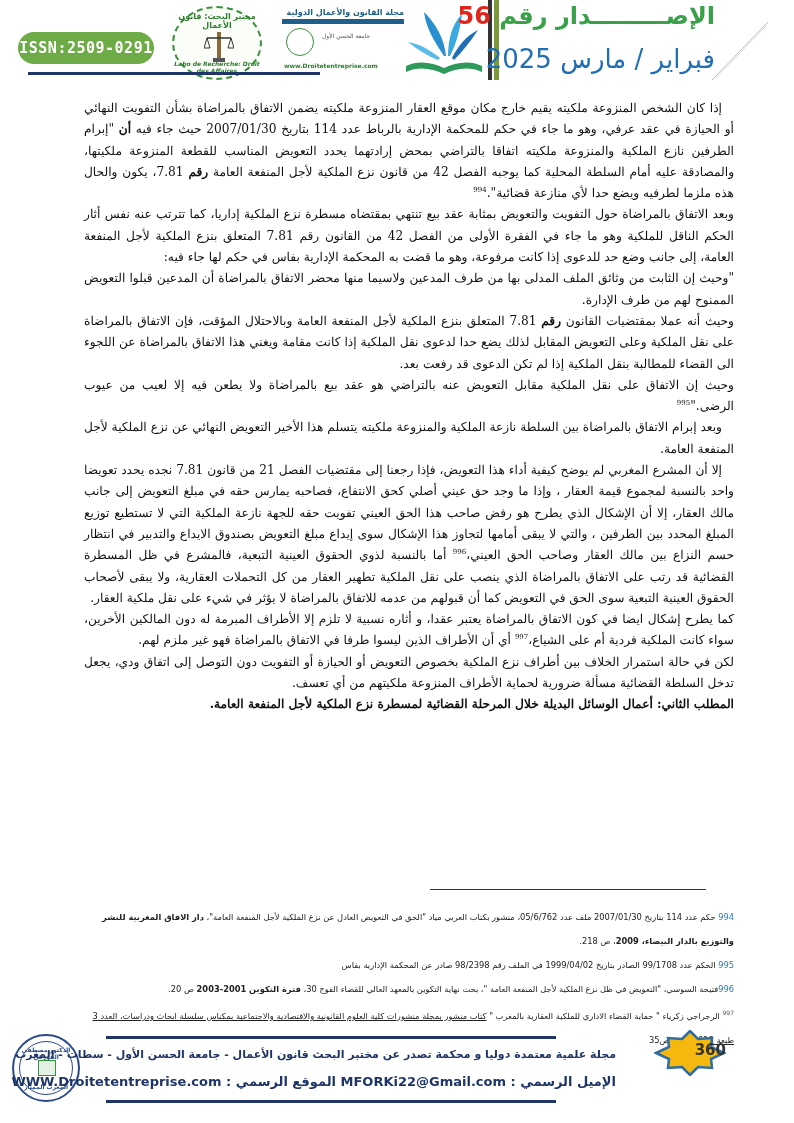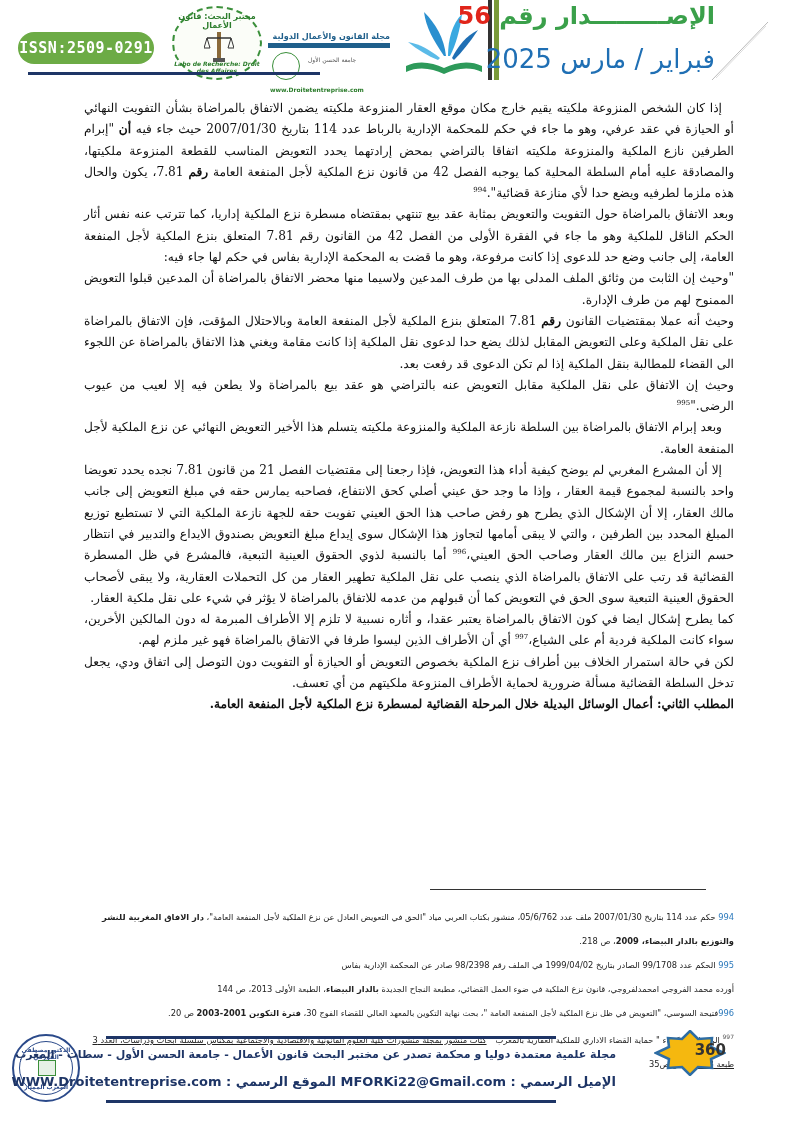--- a/index.html
+++ b/index.html
@@ -15,21 +15,21 @@
     font-size: 15px; line-height: 32px; text-align: center; letter-spacing: 0.5px;
   }
   .seal {
     position: absolute; left: 172px; top: 6px; width: 90px; height: 74px;
     border-radius: 50%; border: 2px dashed #3a8f3a; background: #fbfdf8;
   }
   .seal .ring-text { position: absolute; left: 0; right: 0; top: 4px; text-align: center; color: #2d7d2d; font-size: 8px; font-weight: bold; }
   .seal .scale { position: absolute; left: 30px; top: 22px; width: 30px; height: 34px; }
   .seal .ring-bottom { position: absolute; left: 0; right: 0; bottom: 4px; text-align: center; color: #2d7d2d; font-size: 6px; font-weight: bold; font-style: italic; }
 
-  .journal-banner { position: absolute; left: 268px; top: 8px; width: 122px; height: 66px; margin-top: 24px; }
+  .journal-banner { position: absolute; left: 282px; top: 8px; width: 122px; height: 66px; }
   .journal-banner .jt { font-size: 8px; font-weight: bold; color: #1f5f8b; text-align: right; direction: rtl; white-space: nowrap; }
   .journal-banner .jsub { margin-top: 2px; height: 5px; background: #1f5f8b; }
   .journal-banner .mini-seal { position: absolute; left: 4px; top: 20px; width: 28px; height: 28px; border-radius: 50%; border: 1.5px solid #3a8f3a; }
   .journal-banner .uni { position: absolute; left: 40px; top: 24px; font-size: 6px; color: #555; direction: rtl; }
   .journal-banner .site { position: absolute; left: 2px; top: 54px; font-size: 6px; color: #2d7d2d; font-weight: bold; white-space: nowrap; }
 
   .book-logo { position: absolute; left: 404px; top: 6px; width: 78px; height: 70px; }
 
   .vbars { position: absolute; left: 486px; top: 0; width: 16px; height: 80px; }
   .vbars .b1 { position: absolute; left: 2px; top: 0; width: 4px; height: 80px; background: #333; }
@@ -182,23 +182,20 @@
 
 <div class="fn-rule"></div>
 <div class="footnotes">
   <p>
     <span class="fnum">994</span><span> حكم عدد 114 بتاريخ 2007/01/30 ملف عدد 05/6/762، منشور بكتاب العربي مياد "الحق في التعويض العادل عن نزع الملكية لأجل المنفعة العامة"، </span><b>دار الافاق المغربية للنشر والتوزيع بالدار البيضاء، 2009</b><span>، ص 218.</span>
   </p>
   <p>
     <span class="fnum">995</span><span> الحكم عدد 99/1708 الصادر بتاريخ 1999/04/02 في الملف رقم 98/2398 صادر عن المحكمة الإدارية بفاس</span>
   </p>
   <p>
-    <span>أورده محمد الفروجي امحمدلفروجي، قانون نزع الملكية في ضوء العمل القضائي، مطبعة النجاح الجديدة </span><b>بالدار البيضاء</b><span>، الطبعة الأولى 2013، ص 144</span>
-  </p>
-  <p>
     <span class="fnum">996</span><span>فتيحة السوسي، "التعويض في ظل نزع الملكية لأجل المنفعة العامة "، بحث نهاية التكوين بالمعهد العالي للقضاء الفوج 30، </span><b>فترة التكوين 2001-2003</b><span> ص 20.</span>
   </p>
   <p>
     <span class="fnsup">997</span><span> الرجراجي زكرياء " حماية القضاء الاداري للملكية العقارية بالمغرب " </span><span class="u">كتاب منشور بمجلة منشورات كلية العلوم القانونية والاقتصادية والاجتماعية بمكناس سلسلة ابحاث ودراسات، العدد 3 طبعة 2018</span><span> م.س ص35</span>
   </p>
 </div>
 
 <div class="footer">
   <div class="footer-seal">
     <div class="inner"></div>

